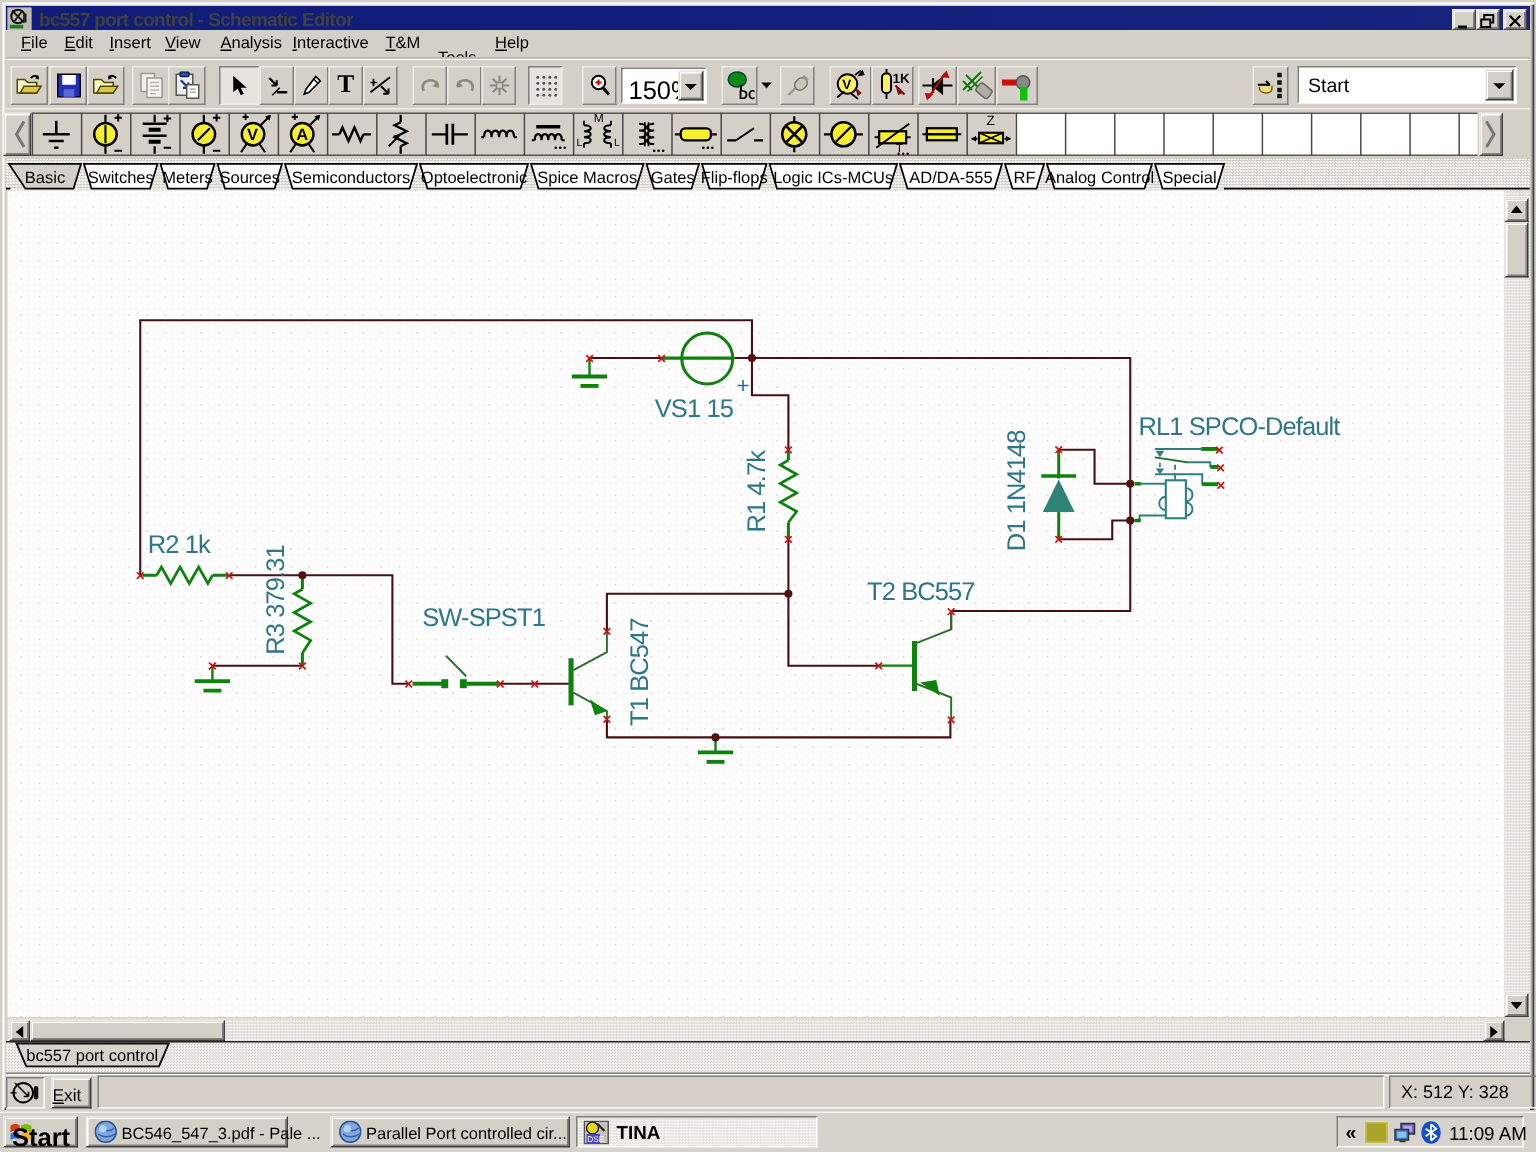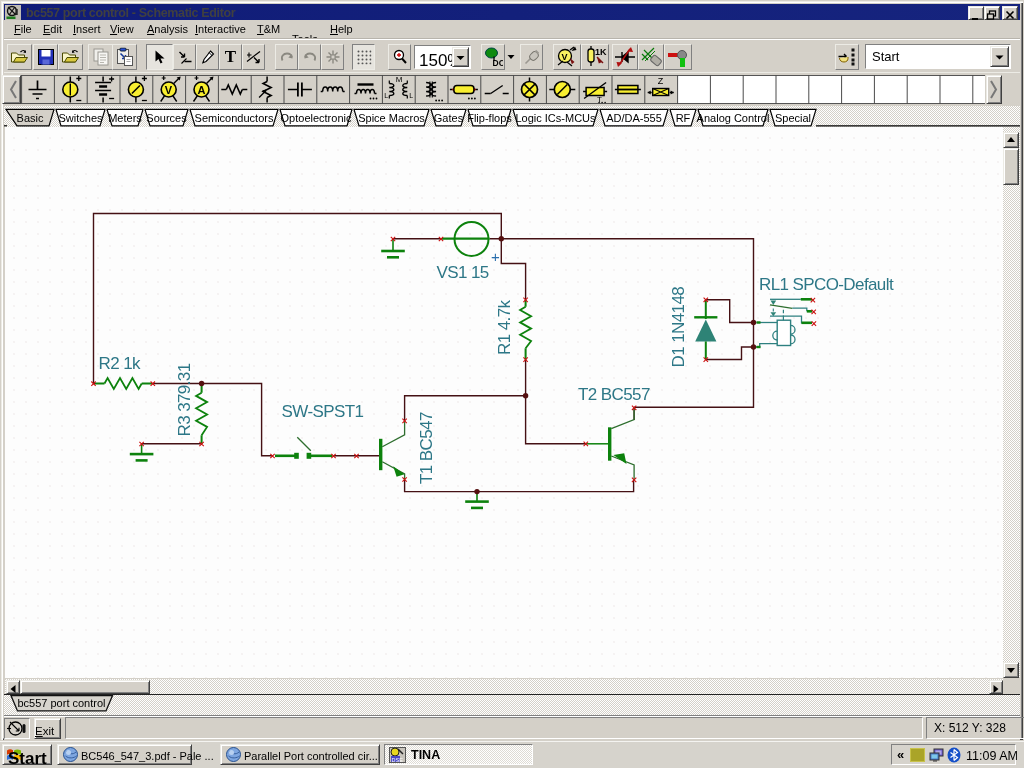--- a/index.html
+++ b/index.html
@@ -628,21 +628,21 @@
       <span style="position:absolute;left:23px;top:4.5px;font-size:11px;white-space:nowrap">BC546_547_3.pdf - Pale ...</span>
     </div>
 <div class="abs raised2" style="left:220px;top:744px;width:160px;height:21px">
       <svg style="position:absolute;left:5px;top:2px" width="15" height="15">
         <circle cx="7.5" cy="7.5" r="7" fill="#7ea6e0" stroke="#27508e"></circle>
         <path d="M3 4 C5 7,10 8,13 5 M2.5 9 C6 12,11 11,13.5 9" stroke="#38609e" fill="none"></path>
         <circle cx="5.5" cy="5.5" r="2.5" fill="#b8d0f0"></circle>
       </svg>
       <span style="position:absolute;left:23px;top:4.5px;font-size:11px;white-space:nowrap">Parallel Port controlled cir...</span>
     </div>
-<div class="abs" style="left:384px;top:744px;width:149px;height:21px;border:1px solid;border-color:#808080 #fff #fff #808080;background-image:conic-gradient(#fff 0 25%,#dedbd4 0 50%,#fff 0 75%,#dedbd4 0);background-size:2px 2px">
+<div class="abs" style="left:384px;top:744px;width:161px;height:21px;border:1px solid;border-color:#808080 #fff #fff #808080;background-image:conic-gradient(#fff 0 25%,#dedbd4 0 50%,#fff 0 75%,#dedbd4 0);background-size:2px 2px">
       <svg style="position:absolute;left:4px;top:2px" width="17" height="16" viewBox="0 0 17 16">
         <rect x="0.5" y="0.5" width="16" height="15" fill="#c8c4bc" stroke="#555"></rect>
         <circle cx="6" cy="5" r="4" fill="#e8d820" stroke="#222"></circle>
         <path d="M9 2 L14 7" stroke="#222" stroke-width="1.5"></path>
         <rect x="2" y="9" width="9" height="6" fill="#4848c8"></rect>
         <text x="2.5" y="14.5" font-size="5.5" fill="#fff" font-family="Liberation Sans">DSE</text>
       </svg>
       <span style="position:absolute;left:26px;top:3px;font-size:12.5px;font-weight:bold">TINA</span>
     </div>
 <div class="abs sunkpanel" style="left:891px;top:744px;width:125px;height:21px;background:#d6d3cc">

